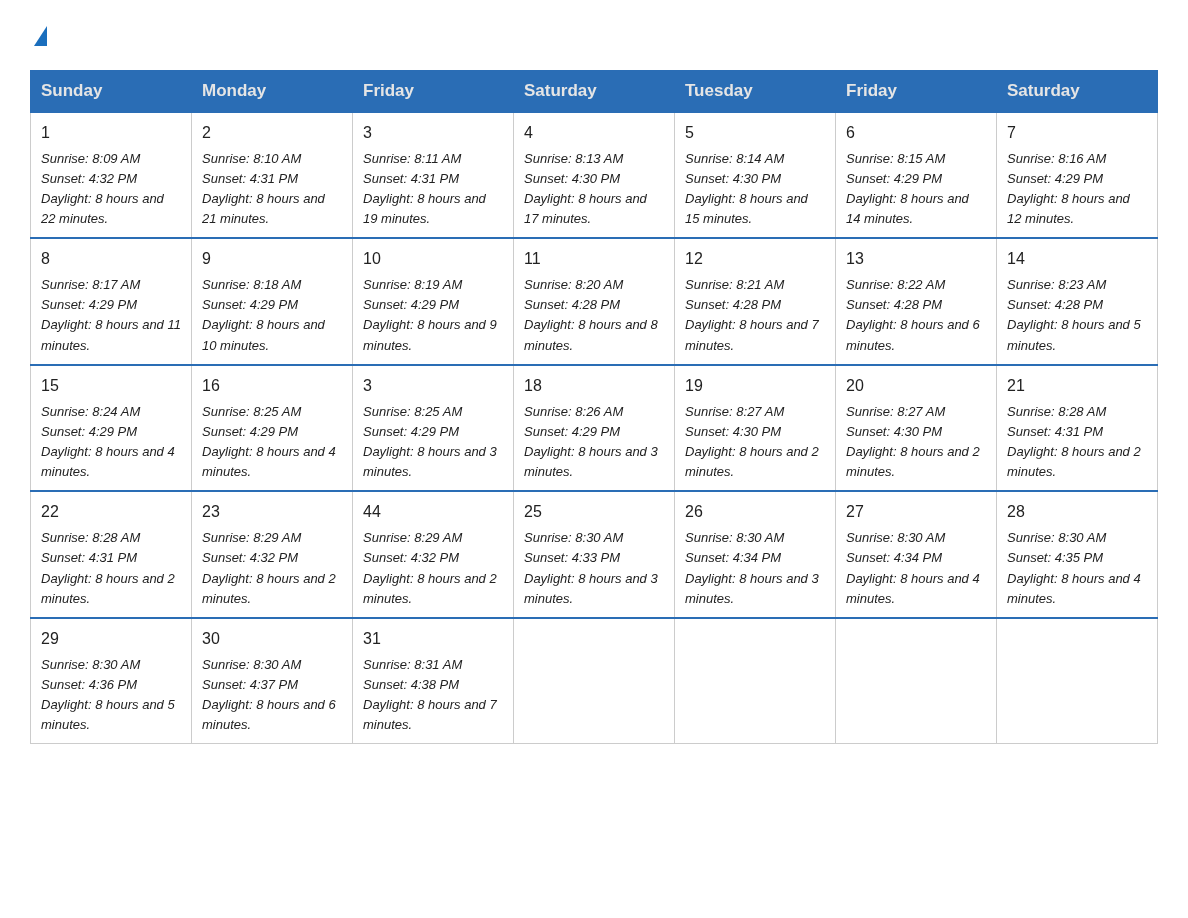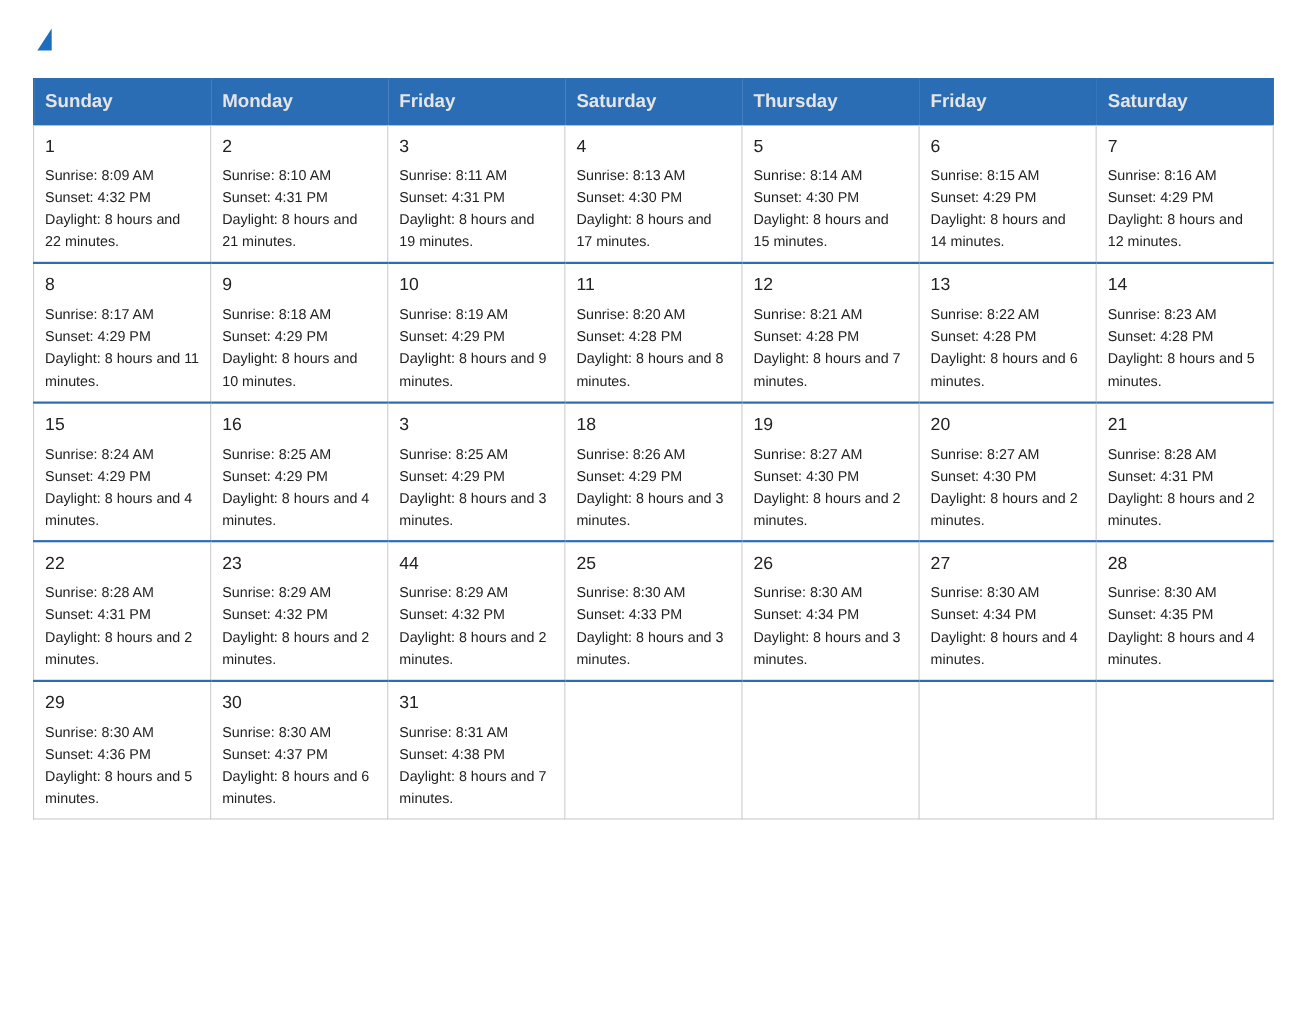--- a/index.html
+++ b/index.html
@@ -77,20 +77,21 @@
     .day-number {
       font-size: 16px;
       font-weight: normal;
       margin-bottom: 4px;
       display: block;
     }
     .cell-content {
       font-size: 13px;
       line-height: 1.55;
       color: #222;
+      font-style: italic;
     }
     .empty-cell {
       background: #fff;
     }
   </style>
 </head>
 <body>
 
 <div class="header">
   <div class="logo">
@@ -110,21 +111,21 @@
   </div>
 </div>
 
 <table class="calendar">
   <thead>
     <tr>
     <th>Sunday</th>
         <th>Monday</th>
         <th>Friday</th>
         <th>Saturday</th>
-        <th>Thursday</th>
+        <th>Tuesday</th>
         <th>Friday</th>
         <th>Saturday</th>
       </tr>
   </thead>
   <tbody id="calendar-body">
   <tr>
         <td>
         <span class="day-number">1</span>
         <div class="cell-content">
           Sunrise: 8:09 AM<br>

